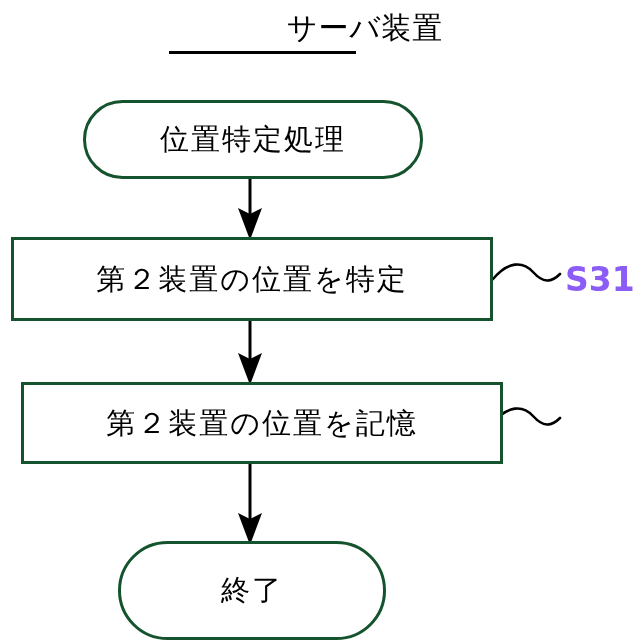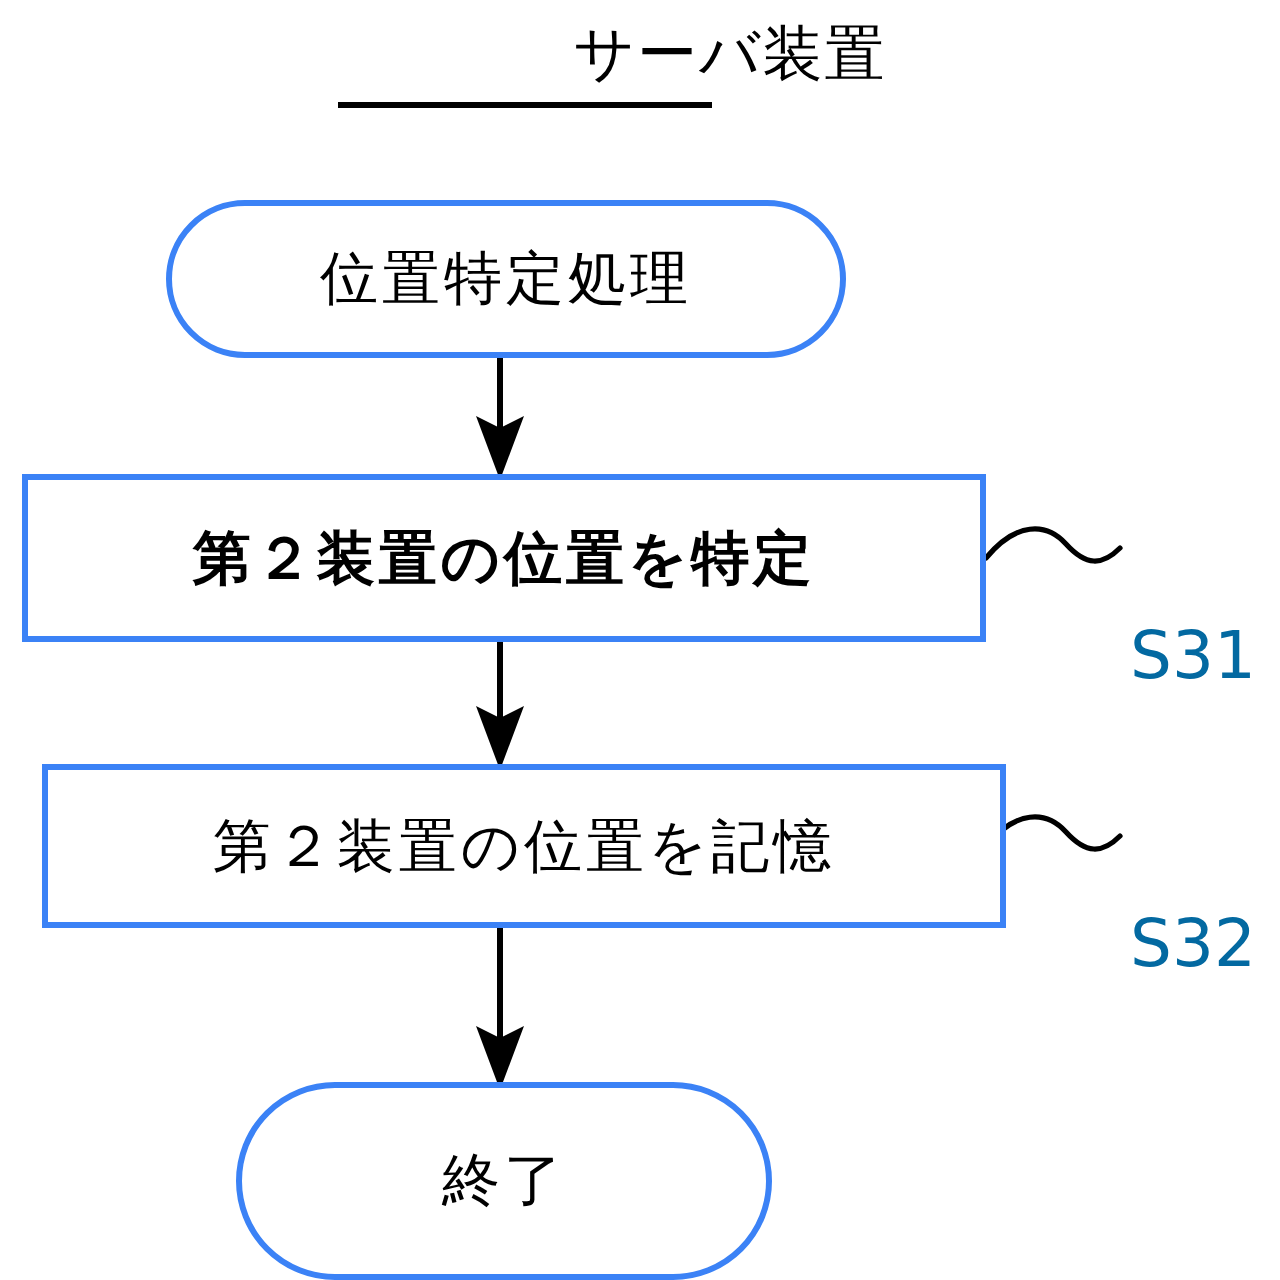--- a/index.html
+++ b/index.html
@@ -46,21 +46,21 @@
     width: 187px;
     height: 3px;
     background: #000;
   }
 
   
   .node {
     position: absolute;
     box-sizing: border-box;
     background: #ffffff;
-    border: 3px solid #3b82f6;
+    border: 3px solid #14532d;
     display: flex;
     align-items: center;
     justify-content: center;
     color: #000;
   }
   .node .node-label {
     font-size: 29px;
     line-height: 1;
     letter-spacing: 2px;
     white-space: nowrap;
@@ -77,21 +77,20 @@
     top: 100px;
     width: 340px;
     height: 79px;
   }
   
   #node-step-s31 {
     left: 11px;
     top: 237px;
     width: 482px;
     height: 84px;
-    font-weight: bold;
   }
   
   #node-step-s32 {
     left: 11px;
     top: 382px;
     width: 482px;
     height: 82px;
     margin-left: 10px;
   }
   
@@ -110,25 +109,24 @@
     width: 640px;
     height: 640px;
     pointer-events: none;
   }
 
   
   .step-ref {
     position: absolute;
     font-size: 33px;
     line-height: 1;
-    font-weight: 400;
+    font-weight: 700;
     letter-spacing: 0px;
-    color: #0369a1;
+    color: #8b5cf6;
     white-space: nowrap;
-    margin-top: 48px;
   }
   #step-ref-s31 { left: 565px; top: 263px; }
   #step-ref-s32 { left: 565px; top: 407px; }
 </style>
 </head>
 <body>
 
 <div id="diagram-root">
 
   <div class="diagram-title">サーバ装置</div>
@@ -166,15 +164,14 @@
 
   <div class="node process" id="node-step-s32">
     <span class="node-label">第２装置の位置を記憶</span>
   </div>
 
   <div class="node terminator" id="node-end">
     <span class="node-label">終了</span>
   </div>
 
   <div class="step-ref" id="step-ref-s31">S31</div>
-  <div class="step-ref" id="step-ref-s32">S32</div>
 
 </div>
 
 </body></html>

